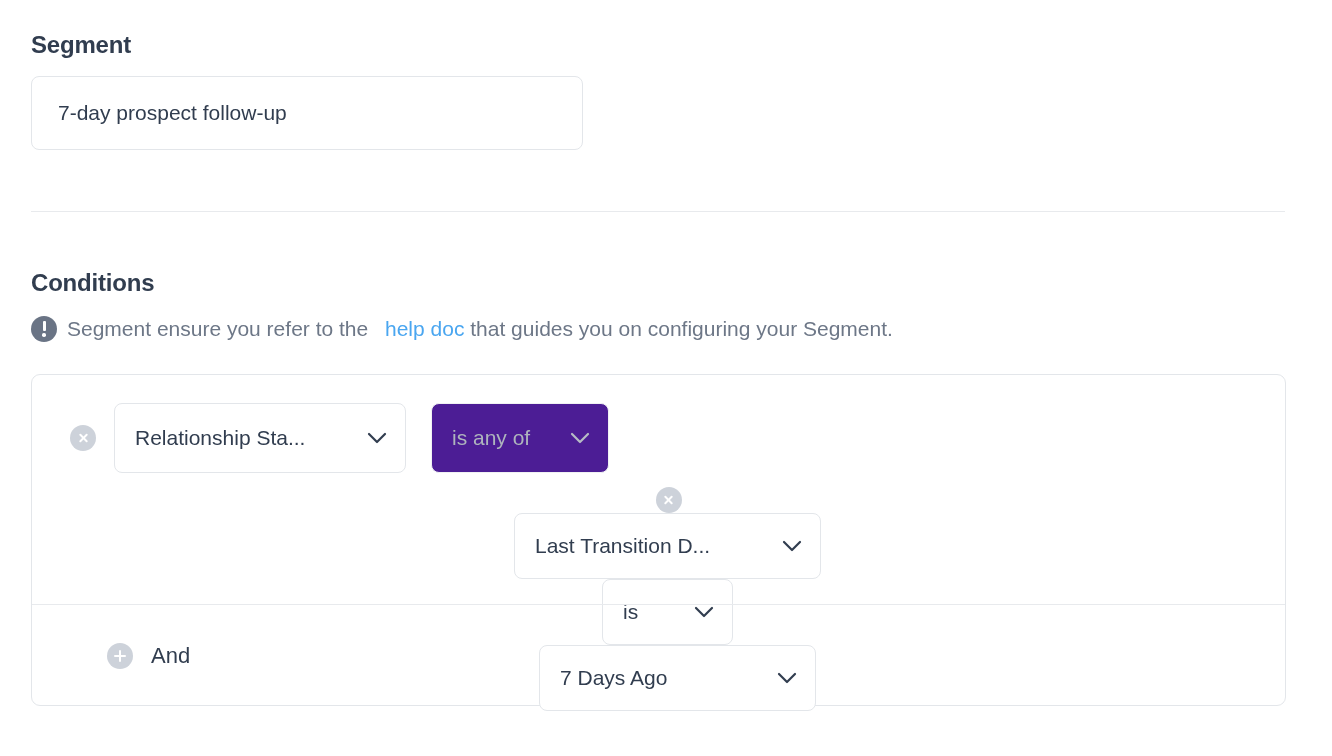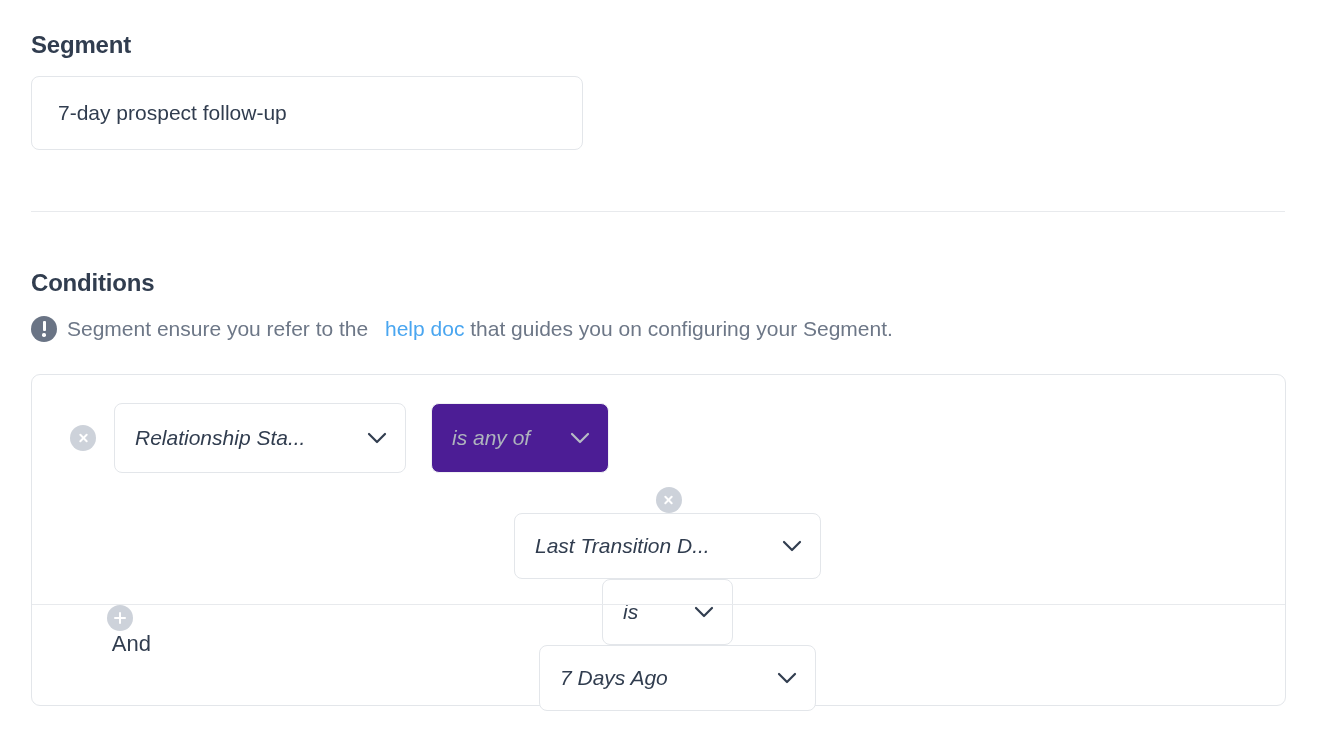--- a/index.html
+++ b/index.html
@@ -137,21 +137,20 @@
     top: 374px;
     width: 1255px;
     height: 332px;
     border: 1px solid #e3e6ea;
     border-radius: 9px;
     background: #ffffff;
   }
 
   .panel-body {
     padding: 28px 0 0 0;
-    font-style: italic;
   }
 
   .cond-row {
     display: flex;
     align-items: center;
     padding-left: 38px;
   }
   .cond-row + .cond-row { margin-top: 14px; flex-direction: column; }
 
   .remove-btn {
@@ -233,24 +232,23 @@
     height: 1px;
     background: #e8eaed;
   }
 
   .and-row {
     position: absolute;
     left: 0;
     top: 230px;
     height: 101px;
     display: flex;
-    align-items: flex-end;
+    align-items: center;
     padding-left: 75px;
     cursor: pointer;
-    flex-direction: column;
   }
 
   .add-btn {
     width: 26px;
     height: 26px;
     border-radius: 50%;
     background: #cdd2da;
     border: none;
     padding: 0;
     flex: 0 0 26px;

